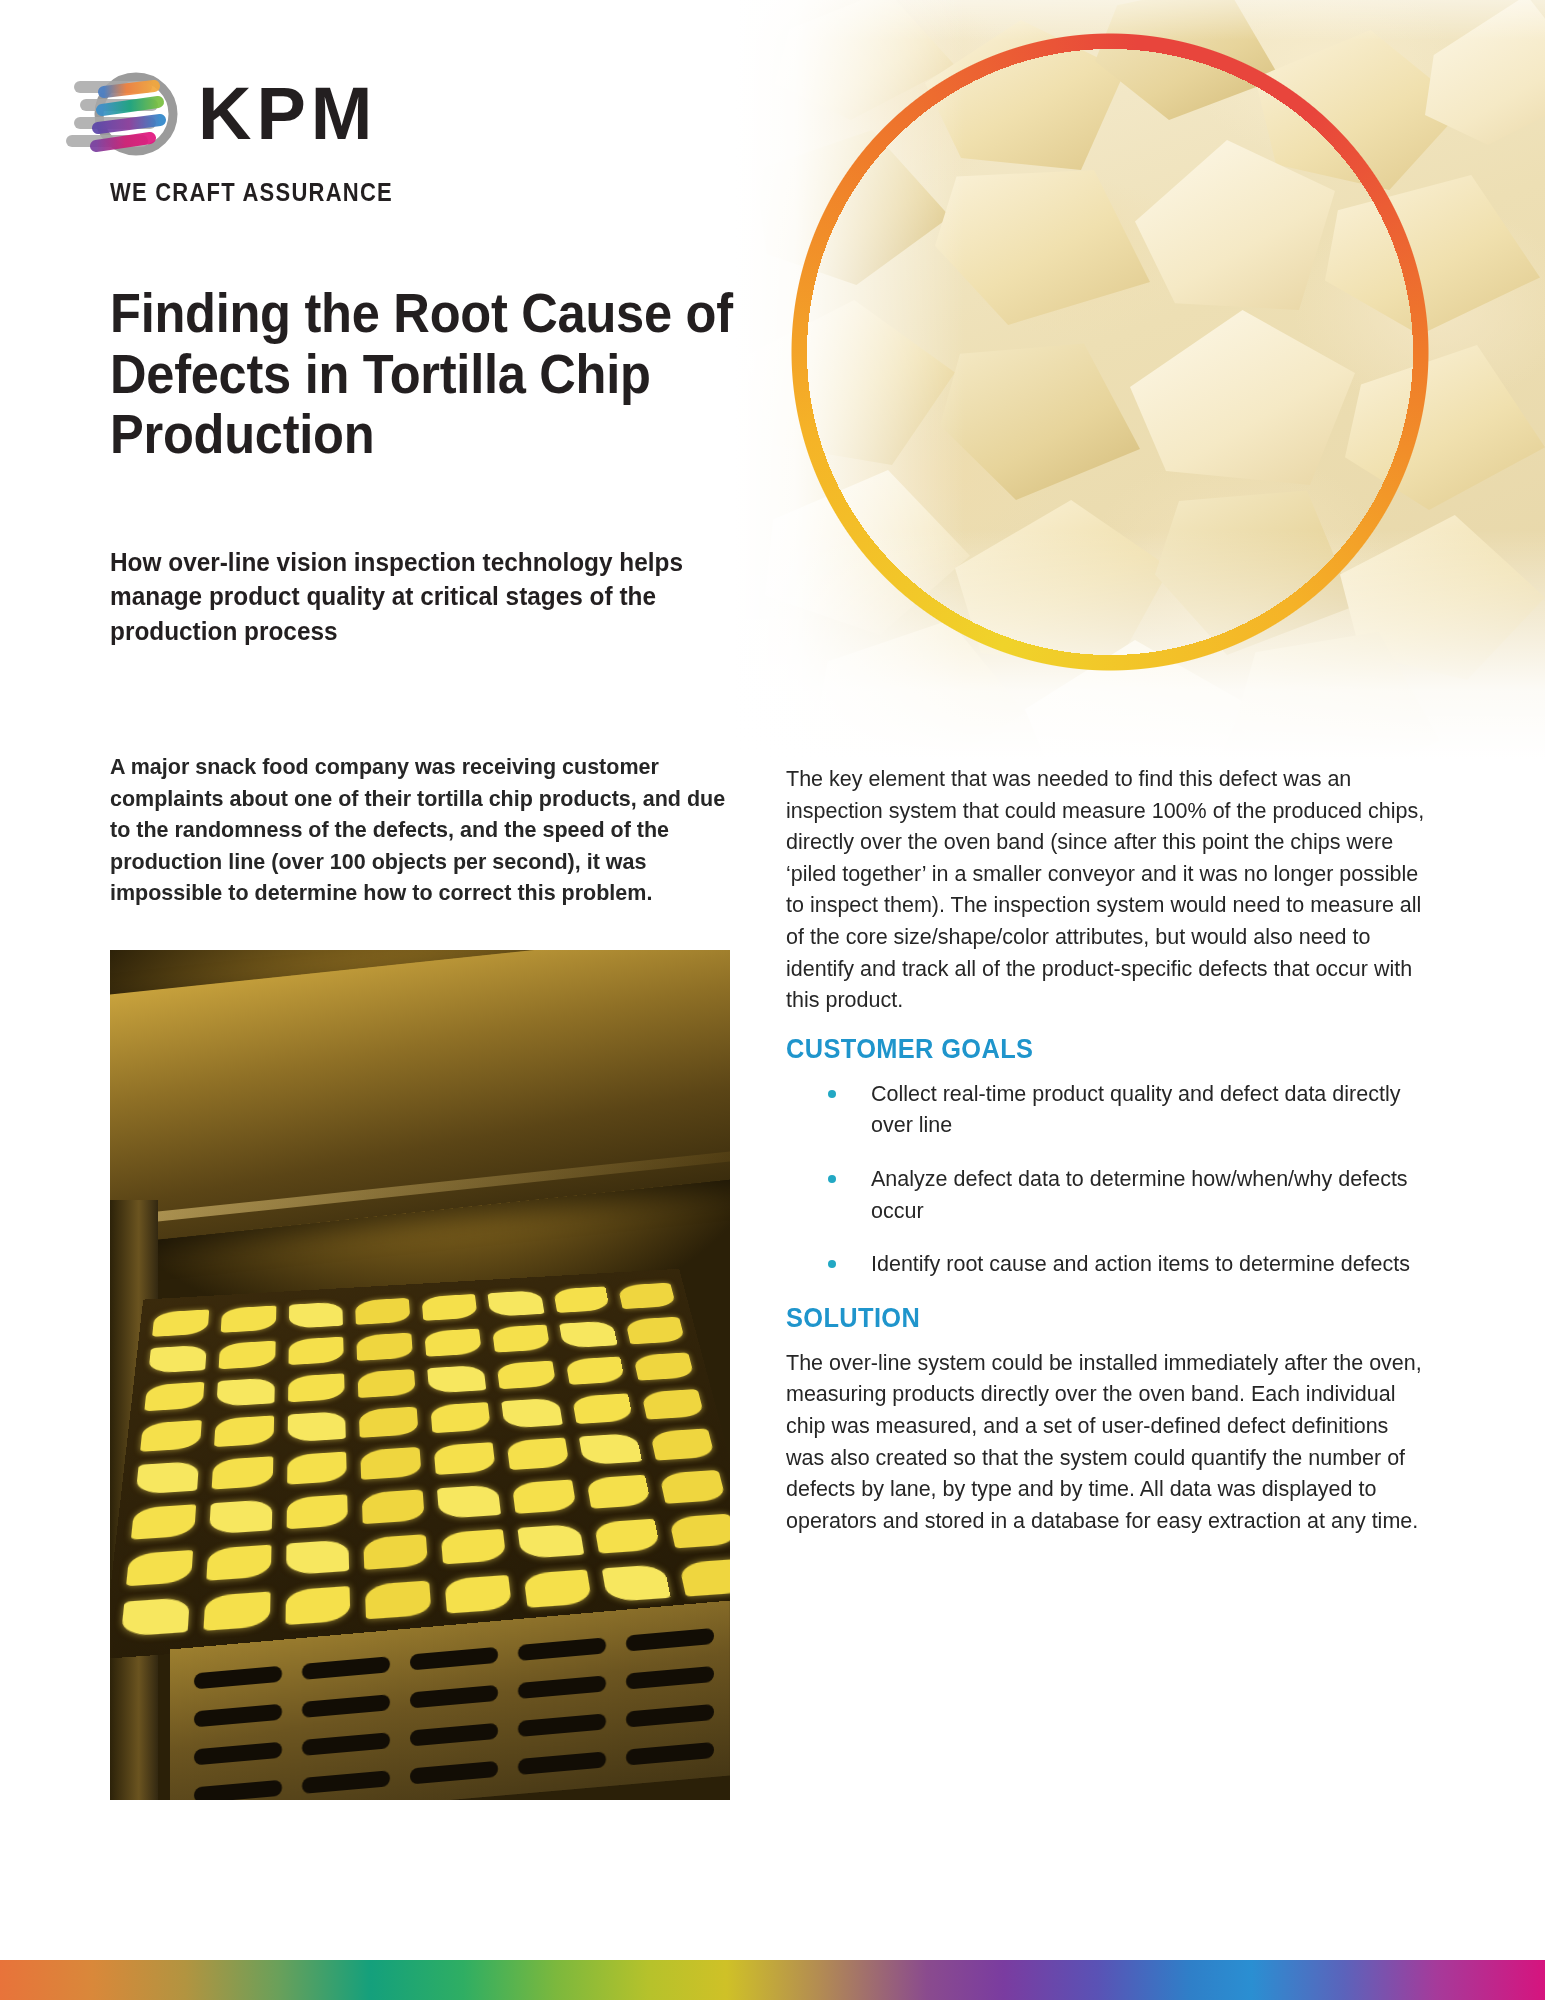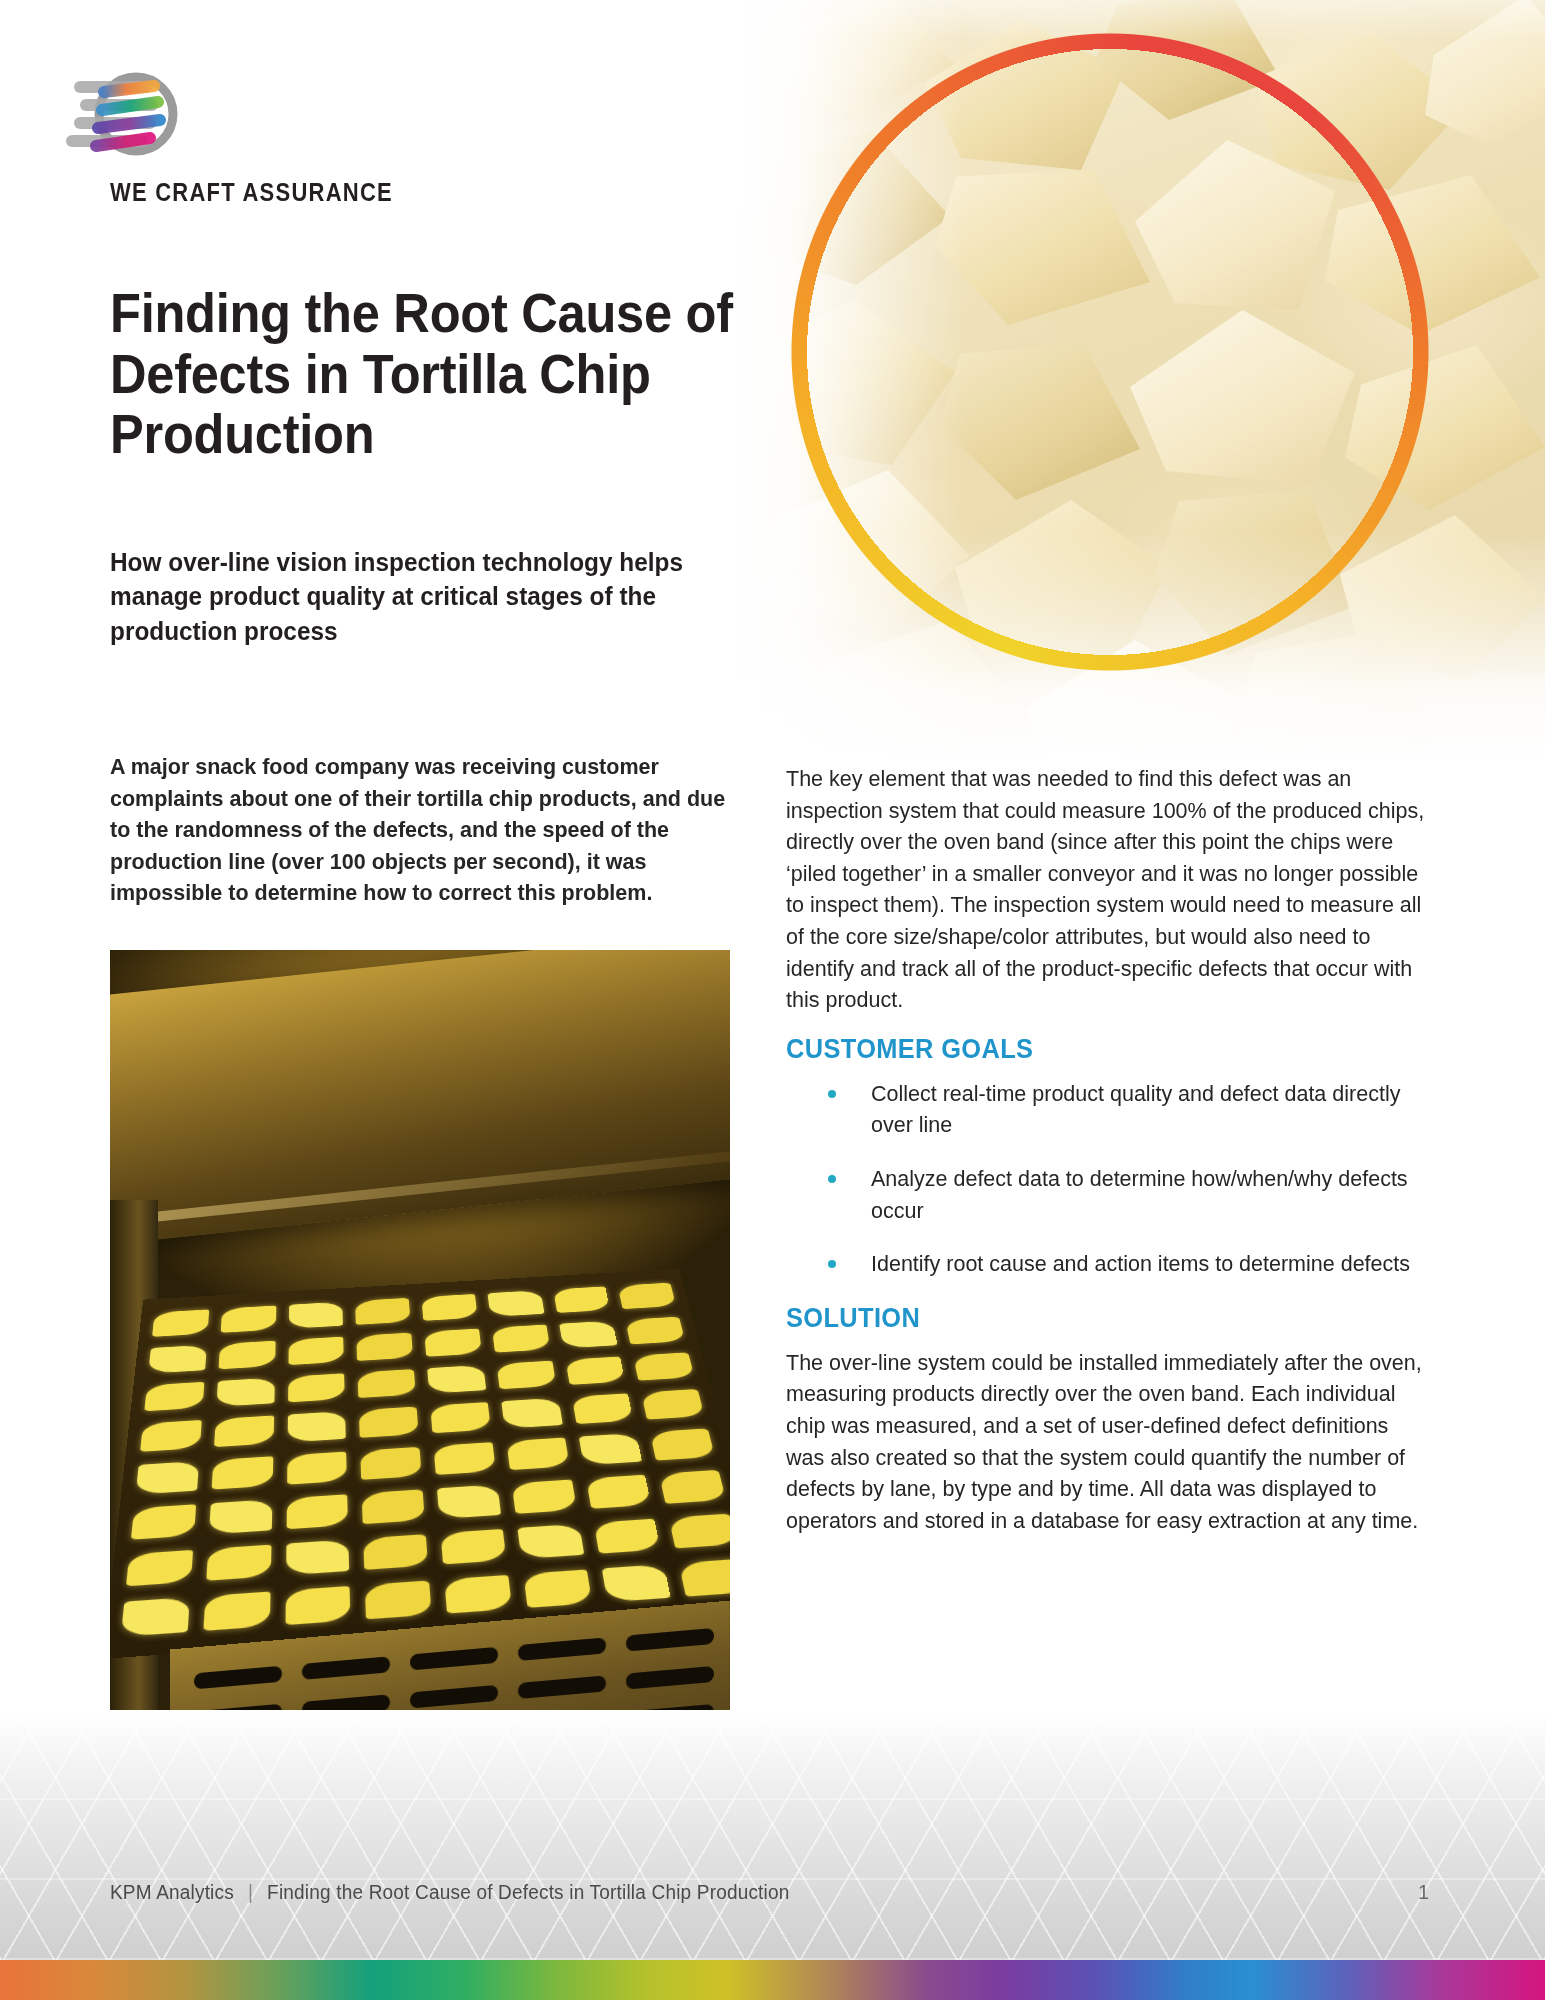--- a/index.html
+++ b/index.html
@@ -284,20 +284,21 @@
             <line x1="10" y1="79" x2="80" y2="79" stroke="#a8a8a8" opacity=".85"></line>
           </g>
           <g stroke-linecap="round" stroke-width="12" opacity=".92">
             <line x1="42" y1="30" x2="92" y2="24" stroke="url(#g1)"></line>
             <line x1="40" y1="48" x2="96" y2="40" stroke="url(#g2)"></line>
             <line x1="36" y1="66" x2="98" y2="58" stroke="url(#g3)"></line>
             <line x1="34" y1="84" x2="88" y2="76" stroke="url(#g4)"></line>
           </g>
         </svg>
       </div>
+      <div class="logo-word">KPM</div>
     </div>
     <div class="tagline">WE CRAFT ASSURANCE</div>
   </div>
 
   <h1 class="title">Finding the Root Cause of Defects in Tortilla Chip Production</h1>
   <div class="subtitle">How over-line vision inspection technology helps manage product quality at critical stages of the production process</div>
 
   <div class="col-left">
     <p class="body">A major snack food company was receiving customer complaints about one of their tortilla chip products, and due to the randomness of the defects, and the speed of the production line (over 100 objects per second), it was impossible to determine how to correct this problem.</p>
   </div>
@@ -412,23 +413,15 @@
       <li>
         <span class="dot"></span>
         <span>Identify root cause and action items to determine defects</span>
       </li>
     </ul>
 
     <h2 class="sec">SOLUTION</h2>
     <p class="body">The over-line system could be installed immediately after the oven, measuring products directly over the oven band. Each individual chip was measured, and a set of user-defined defect definitions was also created so that the system could quantify the number of defects by lane, by type and by time. All data was displayed to operators and stored in a database for easy extraction at any time.</p>
   </div>
 
-  <div class="footer">
-    <div class="footer-line">
-      <span>KPM Analytics</span>
-      <span class="footer-sep">|</span>
-      <span>Finding the Root Cause of Defects in Tortilla Chip Production</span>
-    </div>
-    <div class="page-no">1</div>
-  </div>
   <div class="bottom-bar"></div>
 
 </div>
 
 </body></html>

